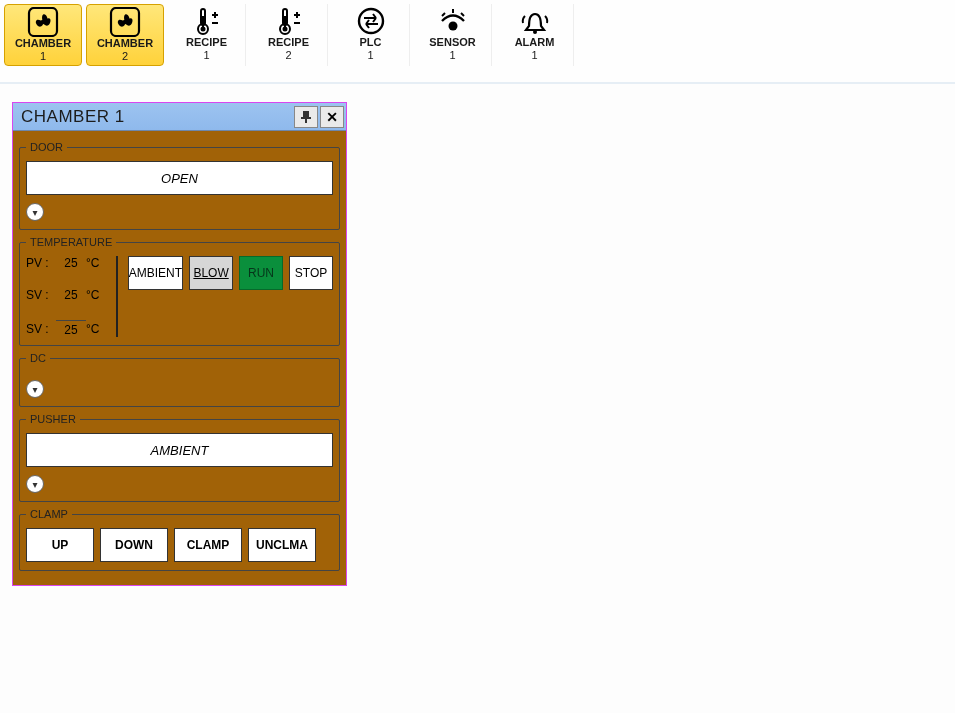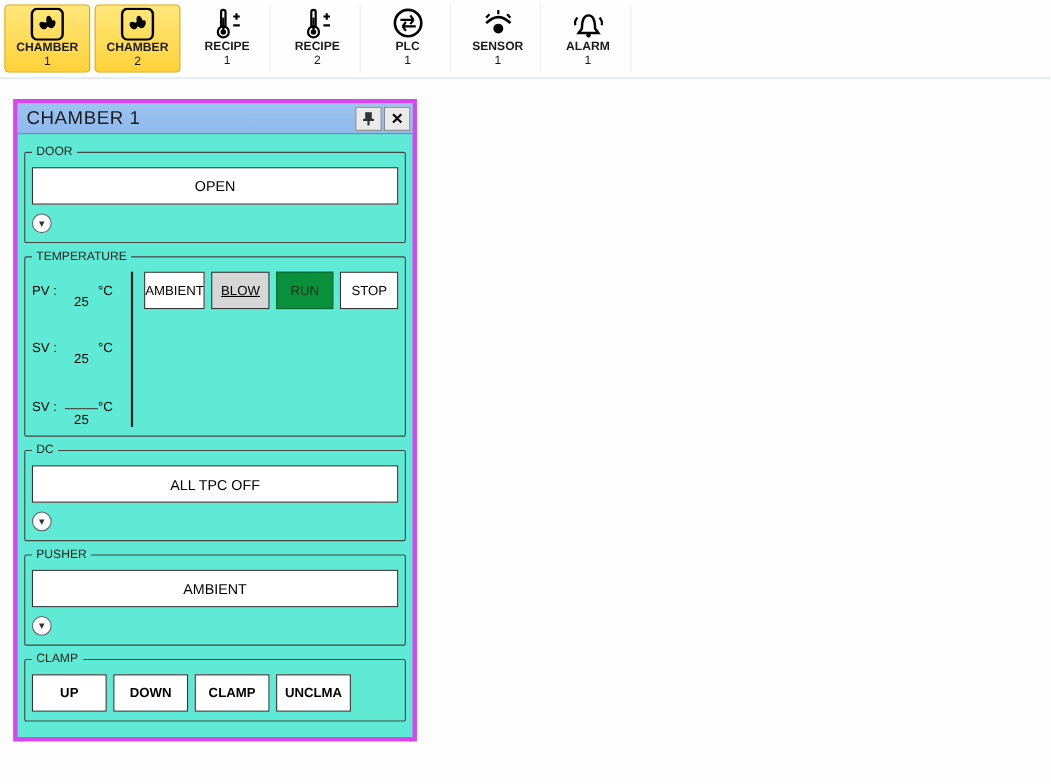--- a/index.html
+++ b/index.html
@@ -8,21 +8,21 @@
     background: #fdfdfd;
     width: 955px;
     height: 713px;
     overflow: hidden;
   }
 
   
   .toolbar {
     display: flex;
     align-items: flex-start;
-    padding: 4px 4px 4px 4px;
+    padding: 4px 4px 16px 4px;
     border-bottom: 2px solid #e6eef5;
     gap: 4px;
     background: #fefefe;
   }
   .tab {
     width: 78px;
     height: 62px;
     display: flex;
     flex-direction: column;
     align-items: center;
@@ -40,24 +40,24 @@
   }
   .tab .icon-wrap { margin-top: 2px; }
   .tab .lbl { font-weight: bold; font-size: 11px; line-height: 1.05; text-align:center; margin-top:1px;}
   .tab .sub { font-size: 11px; }
 
   
   svg { display:block; }
 
   
   .panel {
-    width: 367px;
+    width: 335px;
     margin: 18px 0 0 12px;
-    border: 4px solid #d946ef;
-    background: #5eead4;
+    border: 1px solid #d946ef;
+    background: #a16207;
   }
   .panel-title {
     background: linear-gradient(#9cc3f0,#8fb9ec);
     border-bottom: 1px solid #6d87ab;
     display: flex;
     align-items:center;
     justify-content: space-between;
     height: 28px;
     padding: 0 2px 0 8px;
   }
@@ -84,21 +84,21 @@
     margin: 6px 0 6px 0;
     padding: 8px 6px 8px 6px;
     position: relative;
   }
   fieldset.group > legend {
     font-size: 11px;
     padding: 0 4px;
     color: #222;
   }
 
-  .row { display:flex; gap:10px; }
+  .row { display:flex; gap:10px;font-style:italic; }
   .btn {
     border:1px solid #333;
     background:#fff;
     height:34px;
     display:flex; align-items:center; justify-content:center;
     font-size:13px;
     cursor:pointer;
     flex:1;
   }
   .btn.wide { flex:1; }
@@ -119,21 +119,21 @@
 
   
   .temp-grid { display:flex; gap:6px; }
   .temp-left {
     display:grid;
     grid-template-columns: 30px 30px 20px;
     row-gap:18px;
     align-items:center;
     font-size:12px;
   }
-  .temp-left .v { text-align:center;margin-top:20px; }
+  .temp-left .v { text-align:center; }
   .temp-left .u { text-align:left; }
   .vsep { width:2px; background:#222; margin:0 4px; }
   .temp-right {
     display:grid;
     grid-template-columns: 1fr 1fr 1fr 1fr;
     grid-template-rows: 34px 34px;
     gap:6px;
   }
   .temp-right .btn { font-size:12px; }
 
@@ -307,23 +307,20 @@
           <div class="btn">
             <span>STOP</span>
           </div>
         </div>
       </div>
     </fieldset>
 
     <fieldset class="group">
       <legend>DC</legend>
       <div class="row">
-        <div class="btn wide">
-          <span>ALL TPC OFF</span>
-        </div>
       </div>
       <div class="expand">
         <span>▾</span>
       </div>
     </fieldset>
 
     <fieldset class="group">
       <legend>PUSHER</legend>
       <div class="row">
         <div class="btn wide">

